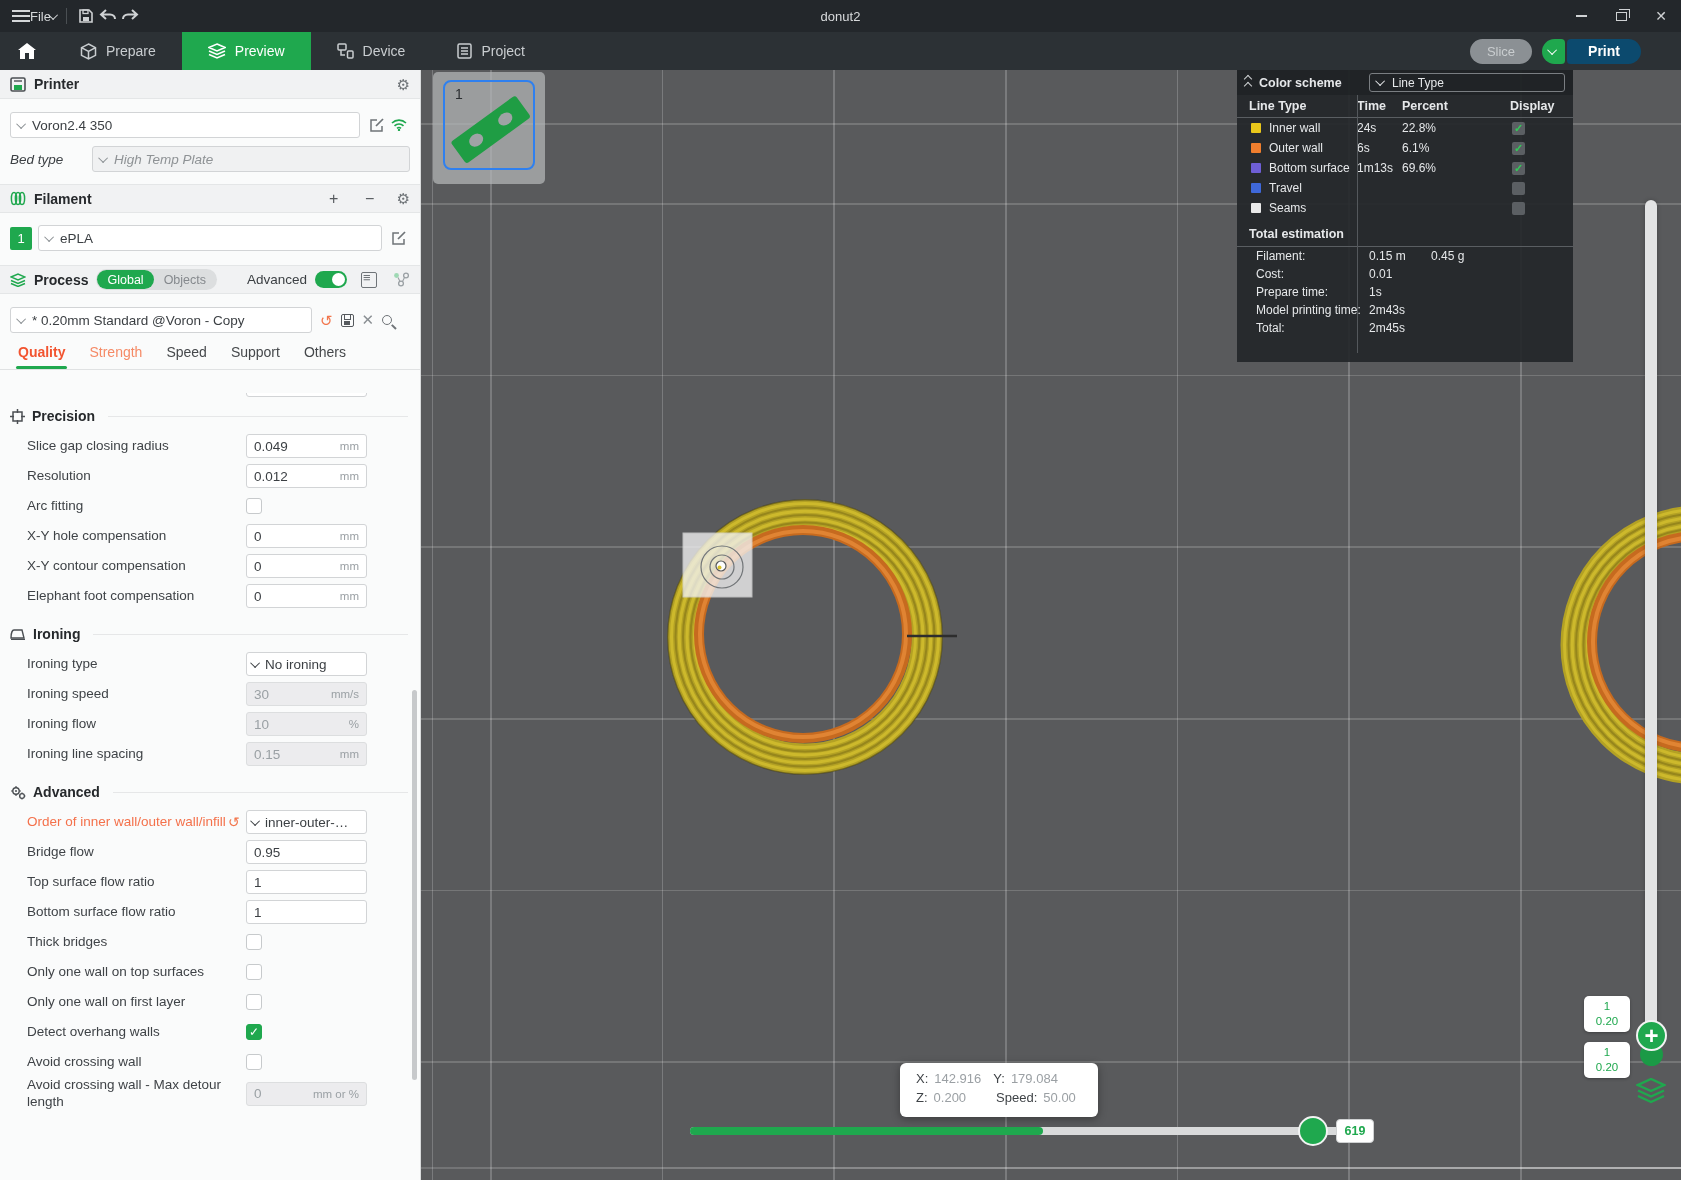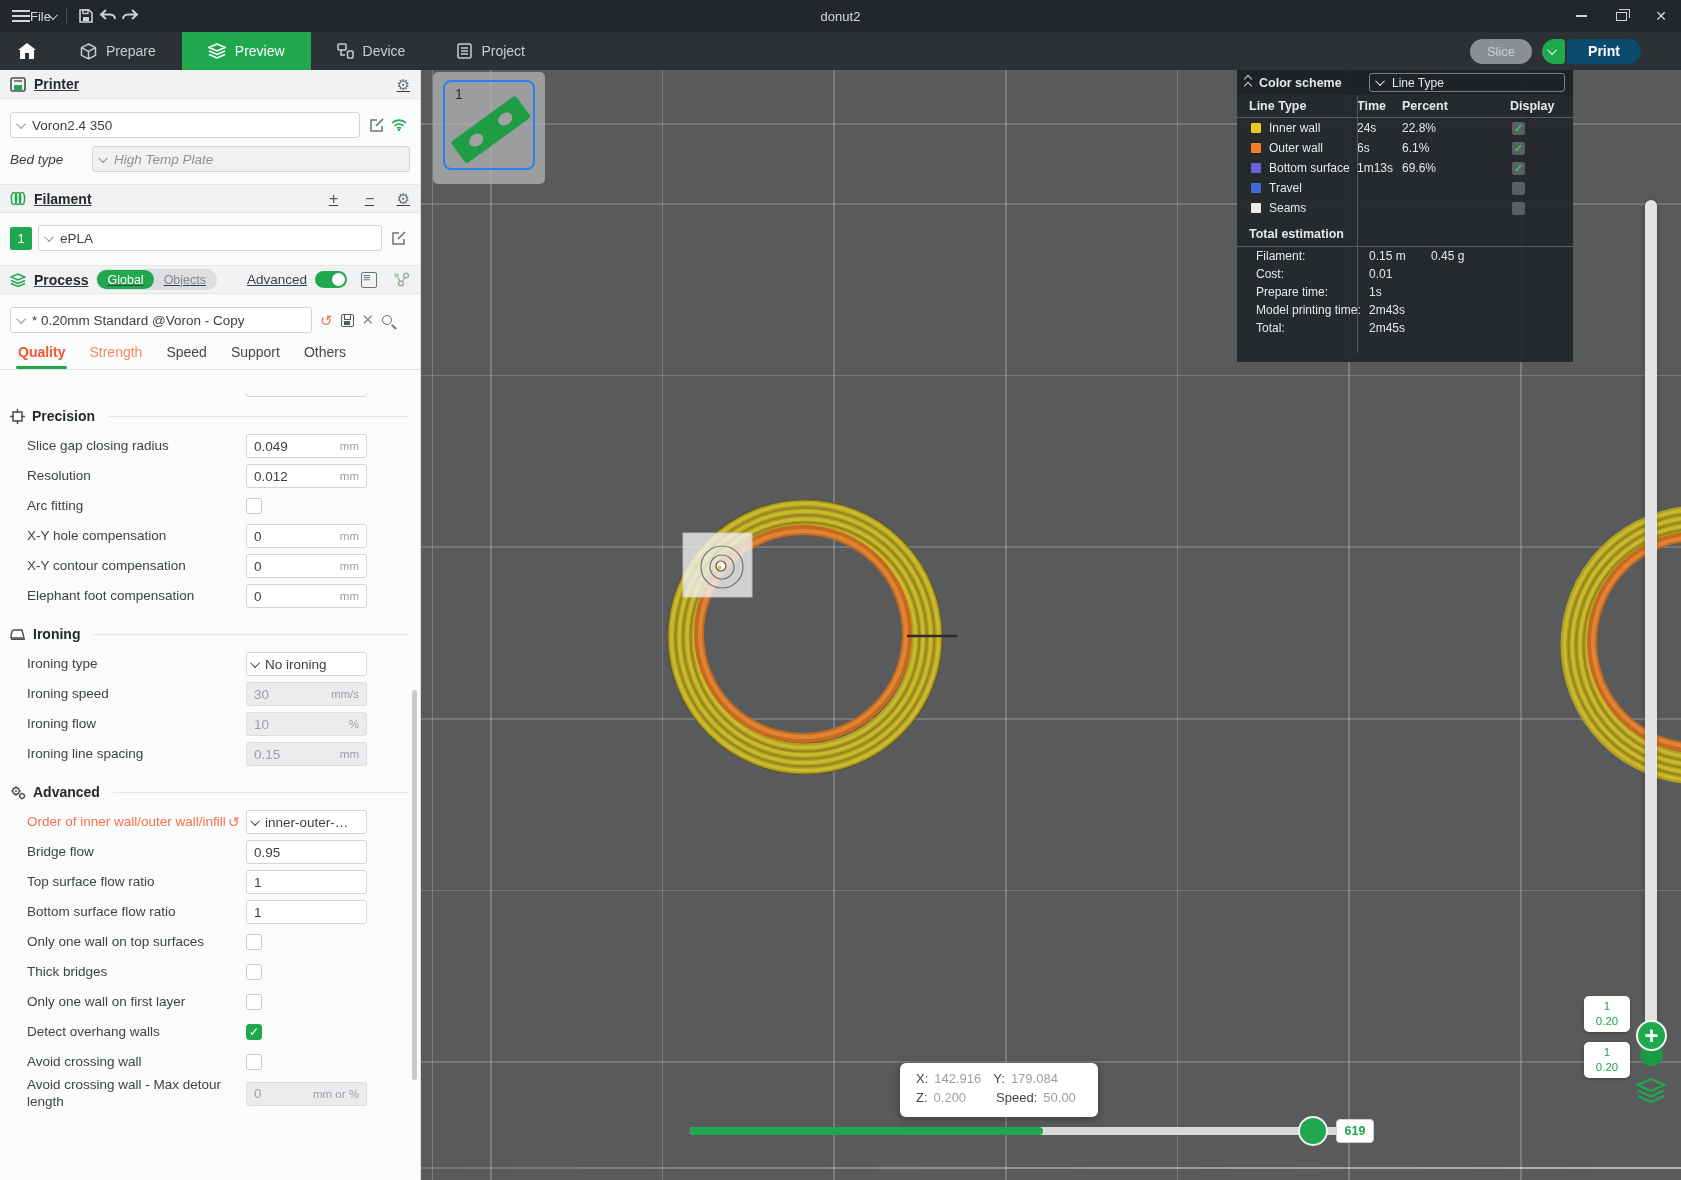--- a/index.html
+++ b/index.html
@@ -38,21 +38,21 @@
   .print-group { display:flex; align-items:center; gap:2px; }
   .print-chev { width:23px; height:25px; border-radius:13px 4px 4px 13px; background:#1fa84e; color:#fff;
     display:flex; align-items:center; justify-content:center; }
   .print-btn { min-width:74px; height:25px; border-radius:4px 13px 13px 4px; background:#0c4a6e; color:#fff;
     display:flex; align-items:center; justify-content:center; font-size:14px; font-weight:bold; padding:0 16px; }
 
   
   .left-panel { position:absolute; left:0; top:70px; width:421px; bottom:0; background:#fafbfb;
     border-right:1px solid #d9dbdc; z-index:30; color:#3b3f43; }
   .sec-head { position:relative; height:29px; background:#f1f2f3; border-top:1px solid #e4e6e7; border-bottom:1px solid #e4e6e7;
-    display:flex; align-items:center; padding:0 10px; gap:8px;text-decoration:underline; }
+    display:flex; align-items:center; padding:0 10px; gap:8px; }
   .sec-head .title { font-size:14px; font-weight:bold; color:#26292c; }
   .sec-head .spacer { flex:1; }
   .ghost-ic { color:#6f7478; font-size:15px; line-height:1; }
   .mini-btn { width:18px; height:18px; display:flex; align-items:center; justify-content:center; color:#55595d; font-size:16px; }
   .select { position:relative; background:#fff; border:1px solid #d2d4d6; border-radius:3px; height:26px;
     display:flex; align-items:center; gap:6px; padding:0 8px; font-size:13.5px; color:#3b3f43; }
   .select .chev { color:#8a8f93; }
   .row-flex { display:flex; align-items:center; }
   .edit-ic, .wifi-ic { color:#6f7478; }
   .badge-1 { width:22px; height:23px; background:#1fa84e; color:#fff; font-size:13px; display:flex;
@@ -526,27 +526,27 @@
           </div>
           <div class="set-row">
             <span class="lbl">Bottom surface flow ratio</span>
             <span class="ctrl">
               <div class="inp">
                 <span>1</span>
               </div>
             </span>
           </div>
           <div class="set-row">
+            <span class="lbl">Thick bridges</span>
+            <span class="ctrl">
+              <div class="cbx"></div>
+            </span>
+          </div>
+          <div class="set-row">
             <span class="lbl">Only one wall on top surfaces</span>
-            <span class="ctrl">
-              <div class="cbx"></div>
-            </span>
-          </div>
-          <div class="set-row">
-            <span class="lbl">Thick bridges</span>
             <span class="ctrl">
               <div class="cbx"></div>
             </span>
           </div>
           <div class="set-row">
             <span class="lbl">Only one wall on first layer</span>
             <span class="ctrl">
               <div class="cbx"></div>
             </span>
           </div>

